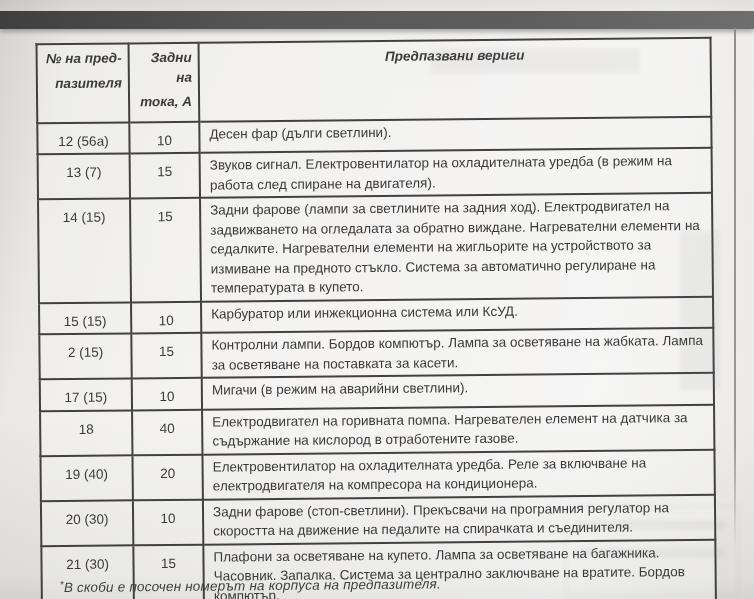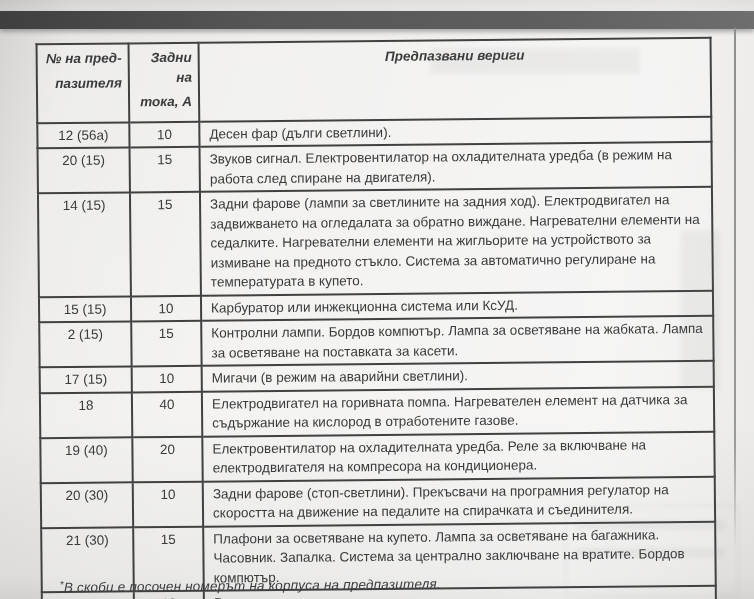--- a/index.html
+++ b/index.html
@@ -42,21 +42,21 @@
   .fuse-table td, .fuse-table th {
     border: 2px solid #414141;
     font-size: 13.5px;
     line-height: 19.5px;
     vertical-align: top;
     padding: 2px 4px;
     font-weight: normal;
   }
   .fuse-table th { font-weight: bold; font-style: italic; text-align: right; padding: 4px 6px; }
   .fuse-table th.hdr-circuits { text-align: center; vertical-align: top; padding-top: 5px; }
-  .fuse-table td.num { text-align: center; padding-top: 2px; }
+  .fuse-table td.num { text-align: center; padding-top: 8px; }
   .fuse-table td.circuits { padding-left: 9px; padding-right: 6px; }
   .hdr-line { display: block; }
   th.hdr-fuse .hdr-line, th.hdr-amp .hdr-line { margin-bottom: 5px; }
 
   .footnote {
     position: absolute; left: 57px; top: 576px;
     font-size: 13.5px; font-style: italic; color: #3e3e3e;
     letter-spacing: 0.2px;
   }
   .footnote .star { font-size: 10px; vertical-align: 4px; }
@@ -94,21 +94,21 @@
         <span class="hdr-line">тока, А</span>
       </th>
       <th class="hdr-circuits">Предпазвани вериги</th>
     </tr>
     <tr>
       <td class="num">12 (56а)</td>
       <td class="num">10</td>
       <td class="circuits">Десен фар (дълги светлини).</td>
     </tr>
     <tr>
-      <td class="num">20 (15)</td>
+      <td class="num">13 (7)</td>
       <td class="num">15</td>
       <td class="circuits">Звуков сигнал. Електровентилатор на охладителната уредба (в режим на работа след спиране на двигателя).</td>
     </tr>
     <tr>
       <td class="num">14 (15)</td>
       <td class="num">15</td>
       <td class="circuits">Задни фарове (лампи за светлините на задния ход). Електродвигател на задвижването на огледалата за обратно виждане. Нагревателни елементи на седалките. Нагревателни елементи на жигльорите на устройството за измиване на предното стъкло. Система за автоматично регулиране на температурата в купето.</td>
     </tr>
     <tr>
       <td class="num">15 (15)</td>

